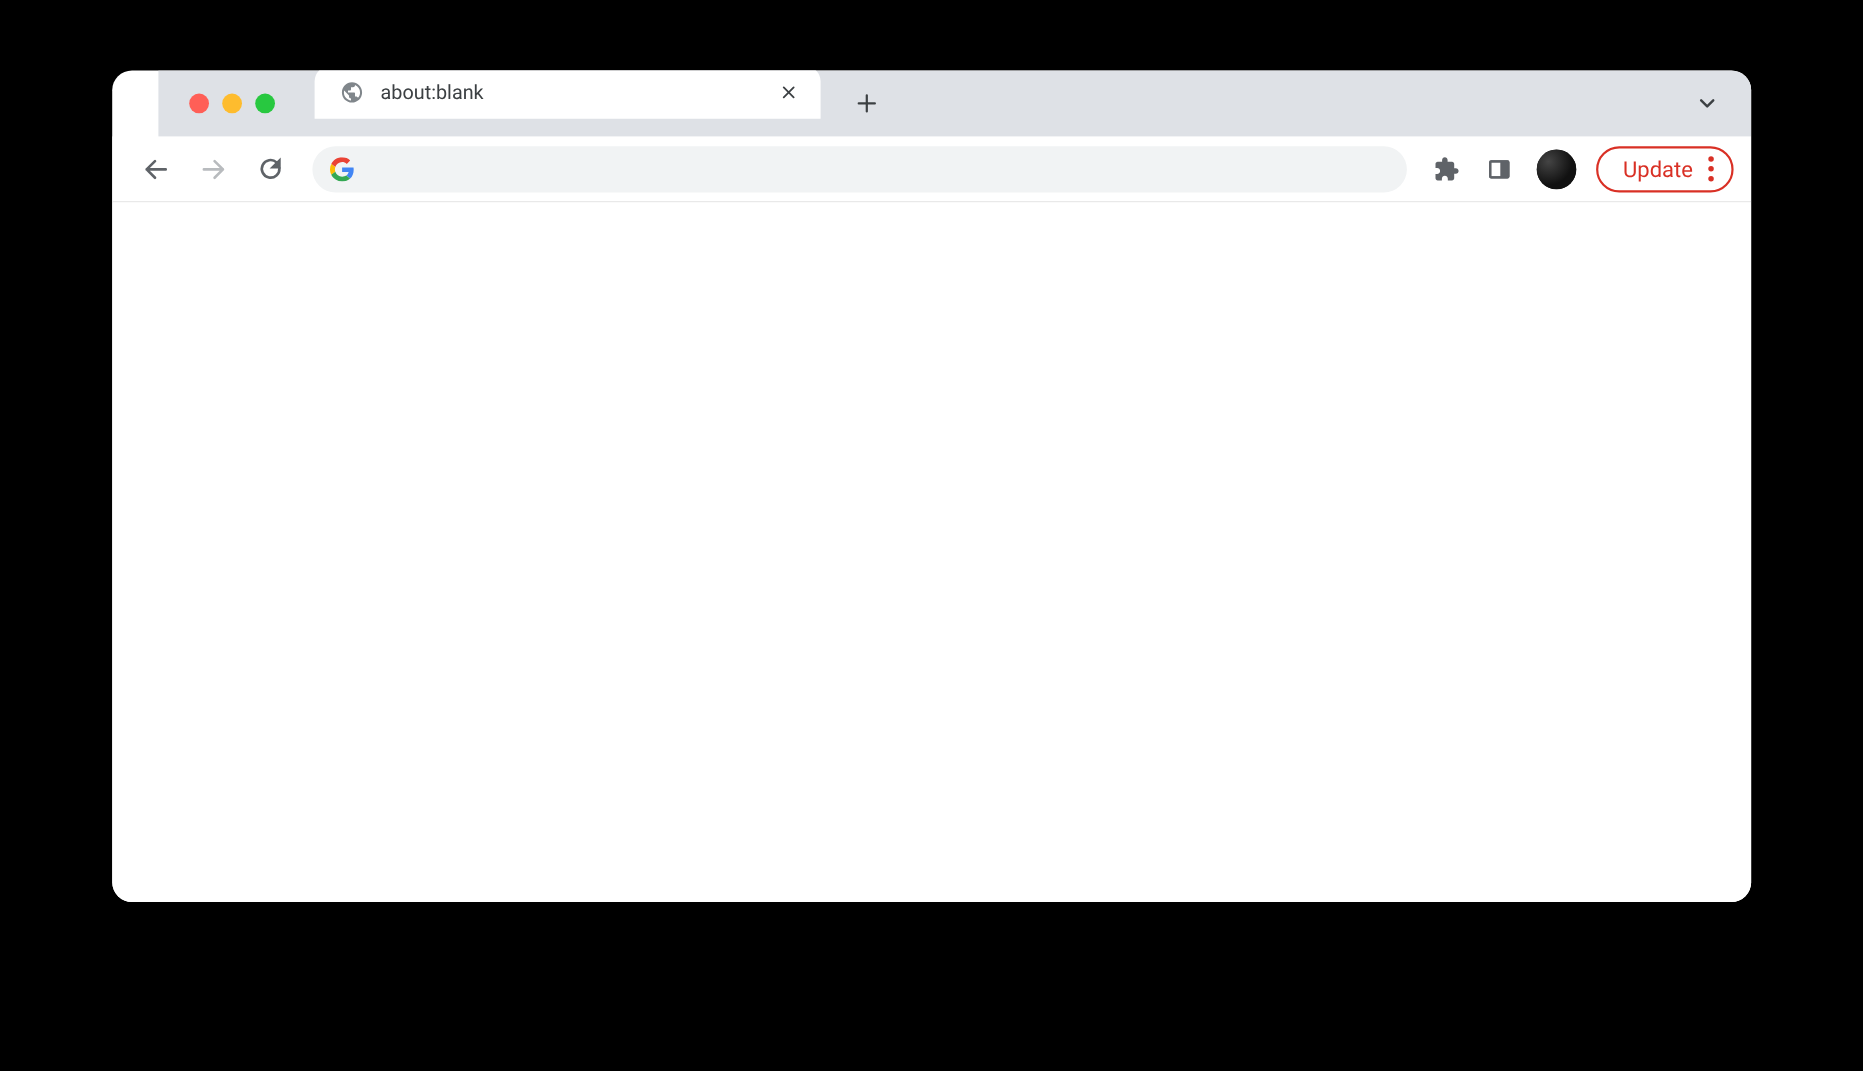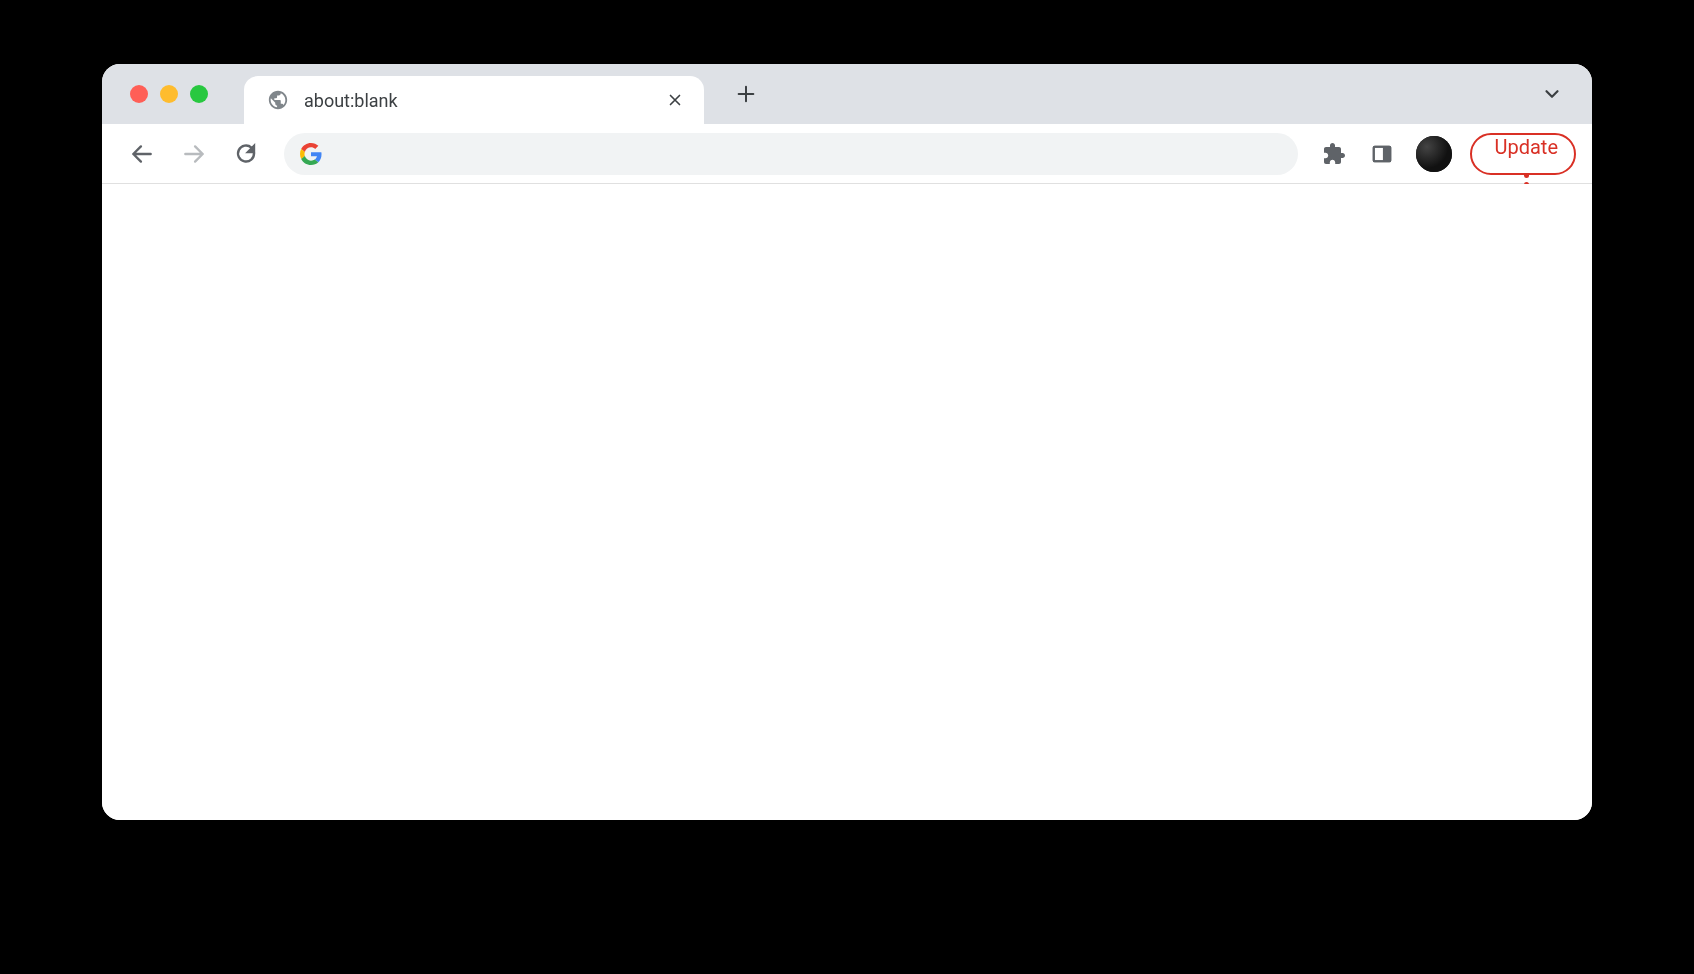--- a/index.html
+++ b/index.html
@@ -26,22 +26,23 @@
       box-shadow: 0 20px 60px rgba(0,0,0,0.5);
       display: flex;
       flex-direction: column;
     }
     
     .tab-bar {
       height: 60px;
       background: #dee1e6;
       display: flex;
       align-items: flex-end;
-      padding: 0 10px;
+      padding: 16px 10px;
       position: relative;
+      margin-left: 42px;
     }
     .traffic-lights {
       display: flex;
       gap: 12px;
       align-items: center;
       padding: 0 12px 0 18px;
       align-self: center;
     }
     .tl {
       width: 18px;
@@ -194,21 +195,20 @@
       align-items: center;
       gap: 14px;
       height: 42px;
       border: 2px solid #d93025;
       color: #d93025;
       border-radius: 24px;
       padding: 0 16px 0 22px;
       cursor: pointer;
       margin-left: 4px;
       margin-right: 4px;
-      flex-direction: column;
     }
     .update-label {
       font-size: 20px;
       font-weight: 400;
       color: #d93025;
     }
     .kebab {
       display: flex;
       flex-direction: column;
       gap: 4px;

